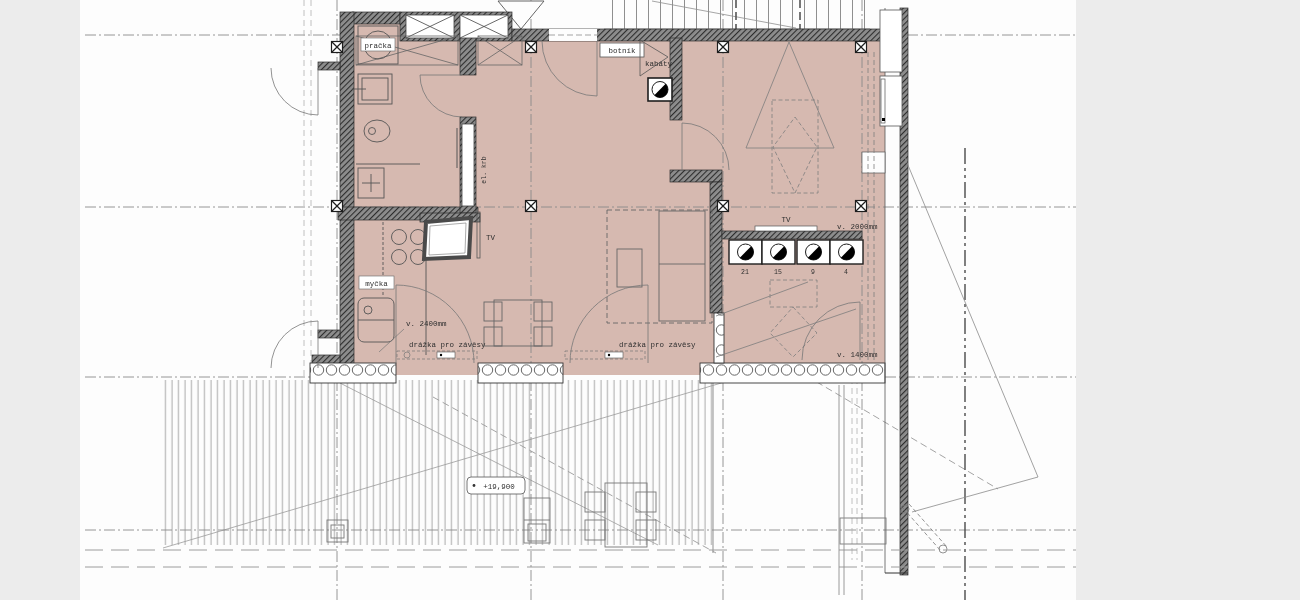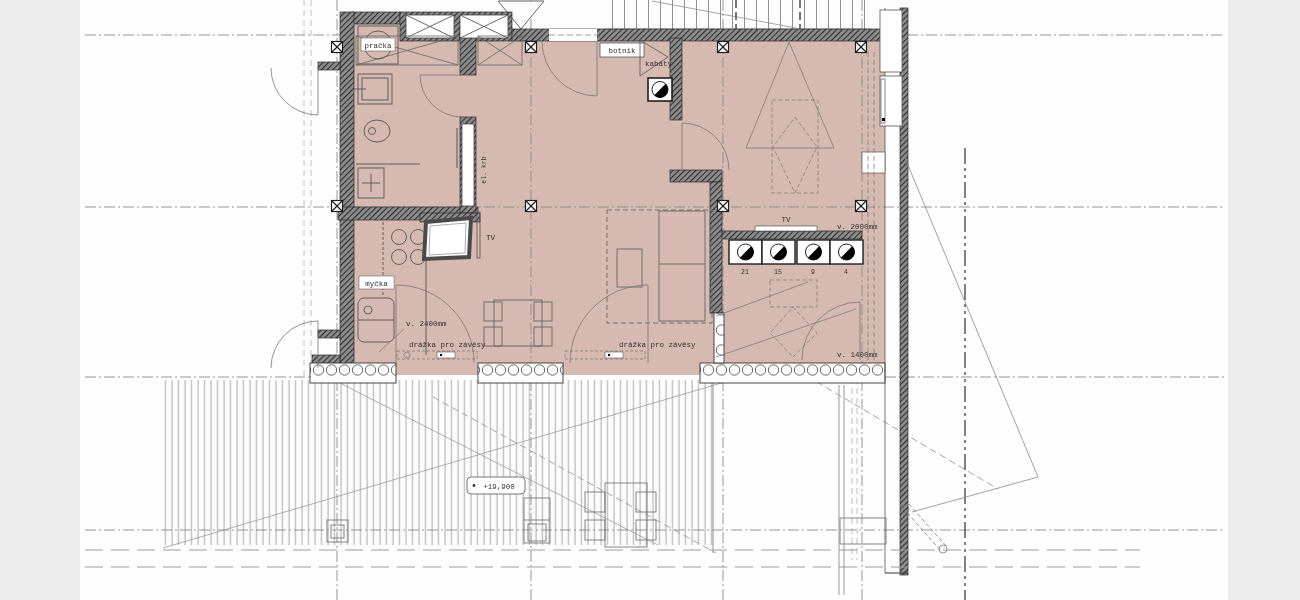--- a/index.html
+++ b/index.html
@@ -1,16 +1,16 @@
 <!DOCTYPE html>
 <html><head>
 <meta charset="utf-8">
 <style>
   html,body{margin:0;padding:0;background:#ececec;}
-  #stage{position:relative;width:1300px;height:600px;overflow:hidden;background:#ececec;border-radius:16px;}
+  #stage{position:relative;width:1076px;height:600px;overflow:hidden;background:#ececec;}
   svg{position:absolute;left:0;top:0;}
   text{font-family:"Liberation Mono","DejaVu Sans Mono",monospace;fill:#2f2f2f;}
   .lbl{font-size:7.5px;}
   .lblsm{font-size:6.5px;}
 </style>
 </head>
 <body>
 
 <div id="stage">
 <svg width="1300" height="600" viewBox="0 0 1300 600">

